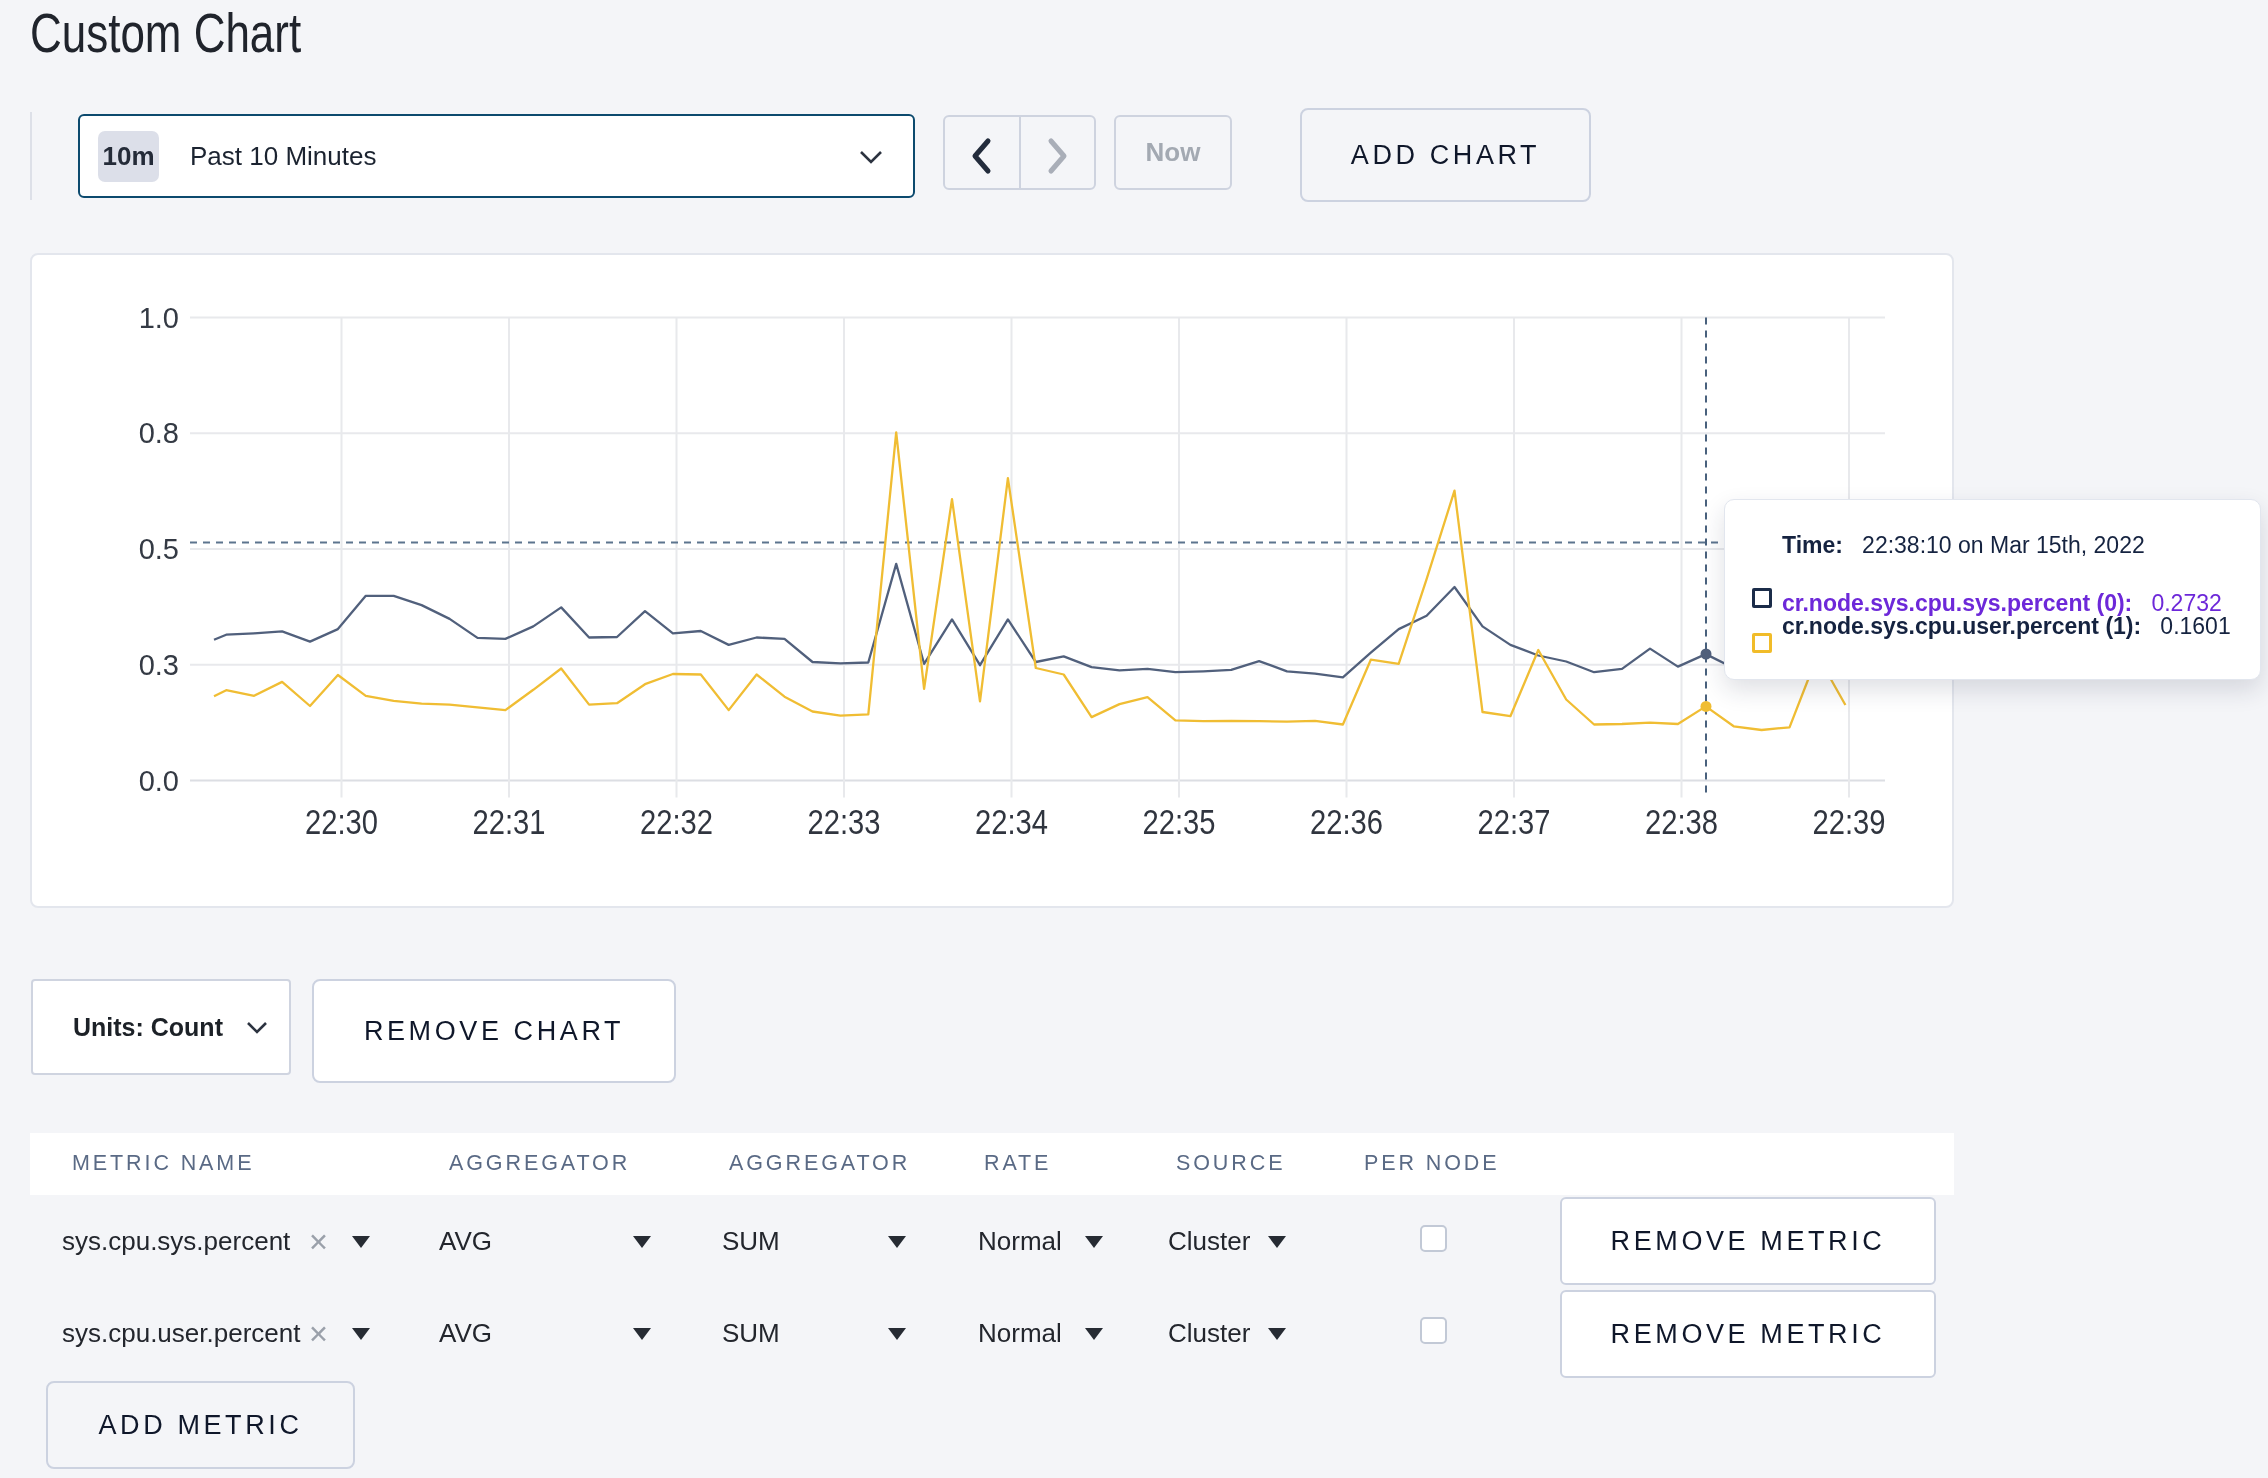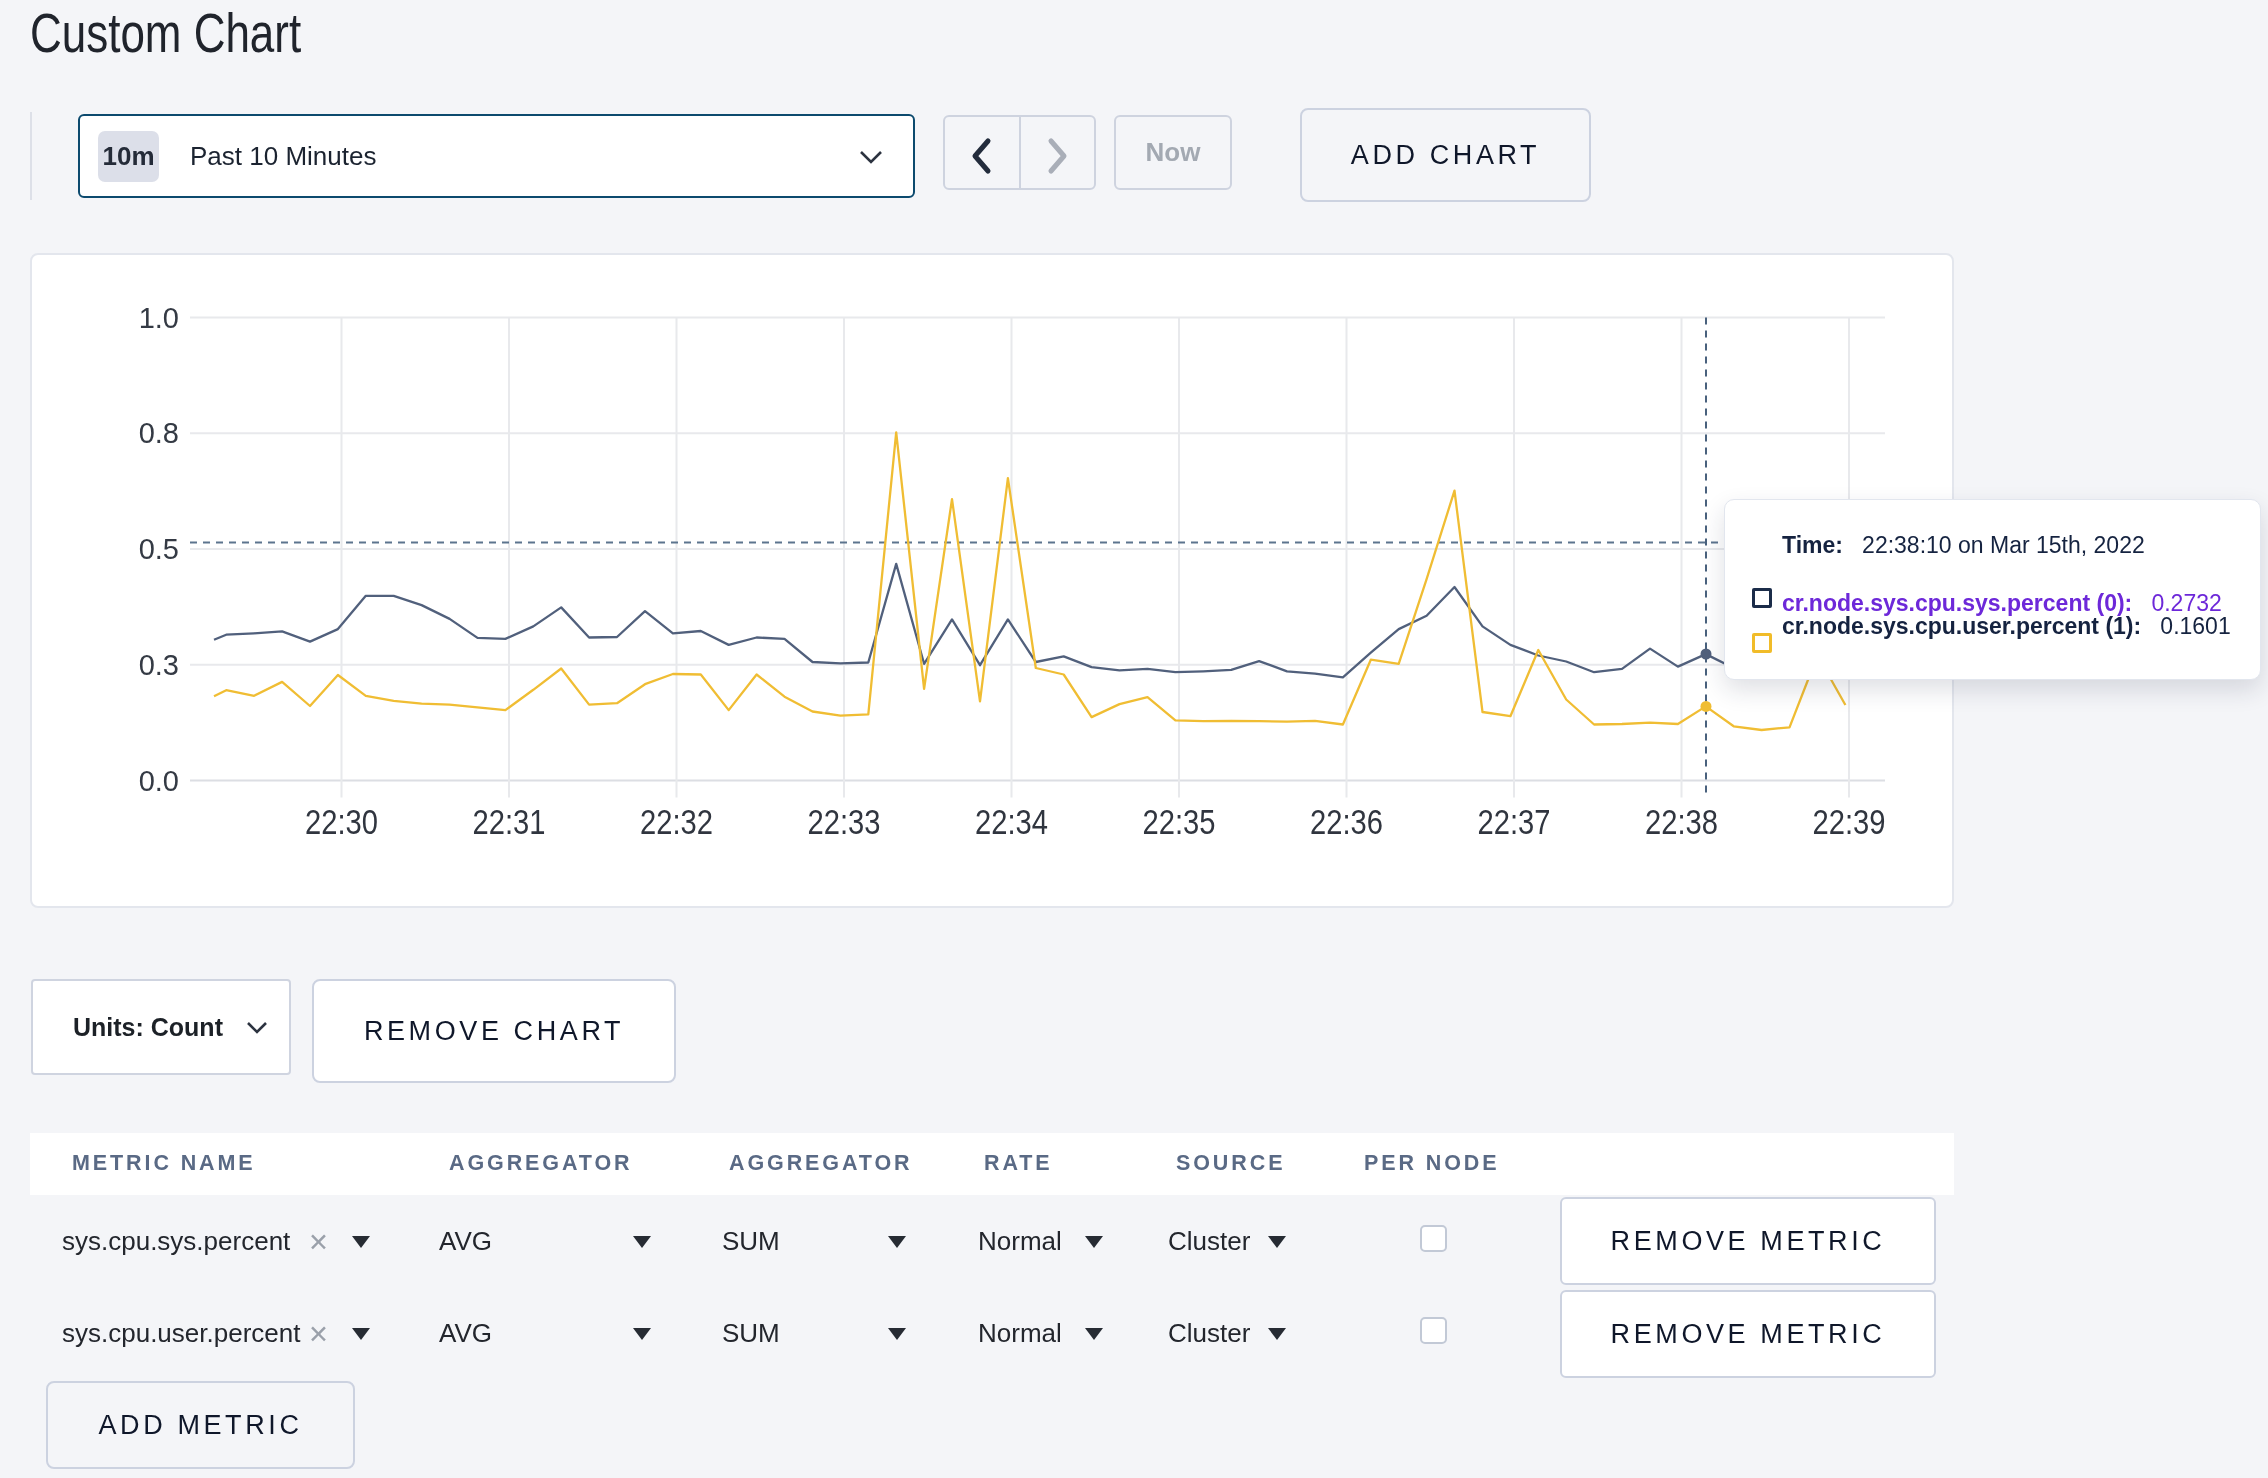--- a/index.html
+++ b/index.html
@@ -1,21 +1,21 @@
 <!DOCTYPE html>
 <html><head><meta charset="utf-8"><style>
 * { margin:0; padding:0; box-sizing:border-box; }
 html,body { width:2268px; height:1478px; background:#f4f5f8; font-family:"Liberation Sans",sans-serif; position:relative; overflow:hidden; }
 .abs { position:absolute; }
 .btn { position:absolute; background:#fff; border:2px solid #ccd2e0; border-radius:8px; display:flex; align-items:center; justify-content:center; }
 .blue { color:#0f172a; letter-spacing:3.6px; font-size:27px; }
 .caret { display:inline-block; width:0; height:0; border-left:9px solid transparent; border-right:9px solid transparent; border-top:12px solid #262b33; }
 .axlab { font-size:29px; fill:#343a44; }
 .xlab { font-size:35px; fill:#30353f; }
-.hlab { position:absolute; font-size:21.5px; letter-spacing:2.9px; color:#5a6a85; font-weight:bold; }
+.hlab { position:absolute; font-size:21.5px; letter-spacing:2.9px; color:#5a6a85; font-weight:normal; }
 .sq { position:absolute; width:20px; height:20px; border-radius:2px; }
 .chk { position:absolute; width:27px; height:27px; border:2.5px solid #c2c9d6; border-radius:5px; background:#fff; }
 .rowtxt { position:absolute; font-size:26px; color:#23262d; }
 </style></head><body>
 
 <div class="abs" style="left:30px;top:0px;font-size:56px;color:#20242c;transform:scaleX(0.785);transform-origin:0 0;white-space:nowrap;">Custom Chart</div>
 
 <div class="abs" style="left:30px;top:112px;width:2px;height:88px;background:#dde0e8"></div>
 <div class="abs" style="left:78px;top:114px;width:837px;height:84px;background:#fff;border:2px solid #0c4a6e;border-radius:6px;">
   <div class="abs" style="left:18px;top:15px;width:61px;height:51px;background:#dcdfe9;border-radius:7px;display:flex;align-items:center;justify-content:center;font-size:26px;font-weight:bold;color:#242b38;">10m</div>

